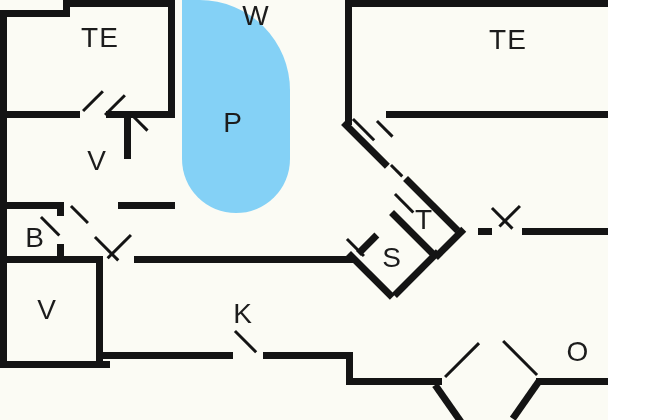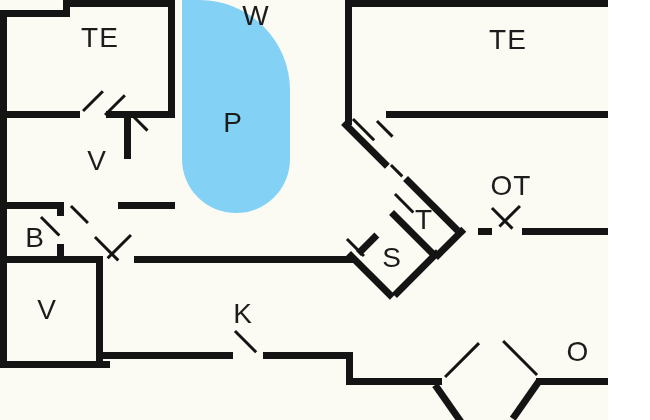--- a/index.html
+++ b/index.html
@@ -107,16 +107,15 @@
   <span class="lbl" style="left:100px;top:38px">TE</span>
   <span class="lbl" style="left:256px;top:16px">W</span>
   <span class="lbl" style="left:233px;top:123px">P</span>
   <span class="lbl" style="left:508px;top:40px">TE</span>
   <span class="lbl" style="left:97px;top:161px">V</span>
   <span class="lbl" style="left:35px;top:238px">B</span>
   <span class="lbl" style="left:47px;top:310px">V</span>
   <span class="lbl" style="left:243px;top:314px">K</span>
   <span class="lbl" style="left:424px;top:220px">T</span>
   <span class="lbl" style="left:392px;top:258px">S</span>
-  <span class="lbl" style="left:511px;top:186px">OT</span>
   <span class="lbl" style="left:578px;top:352px">O</span>
 
 </div>
 
 </body></html>

